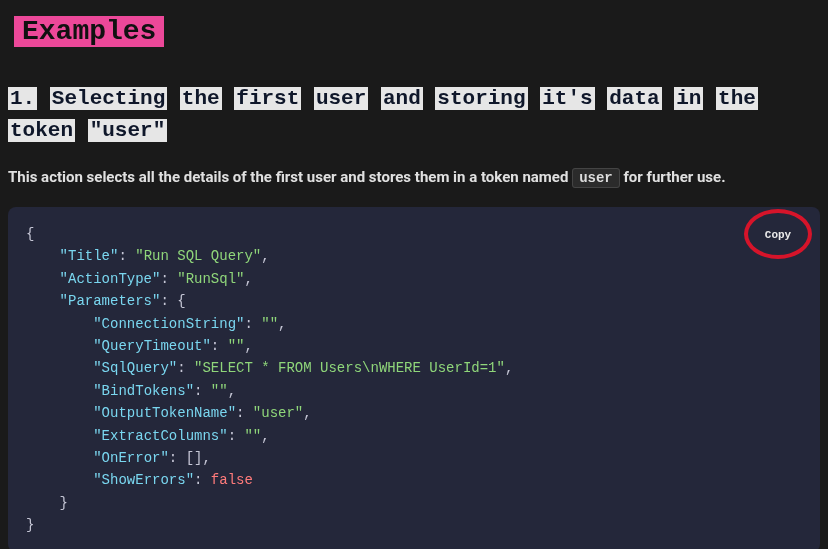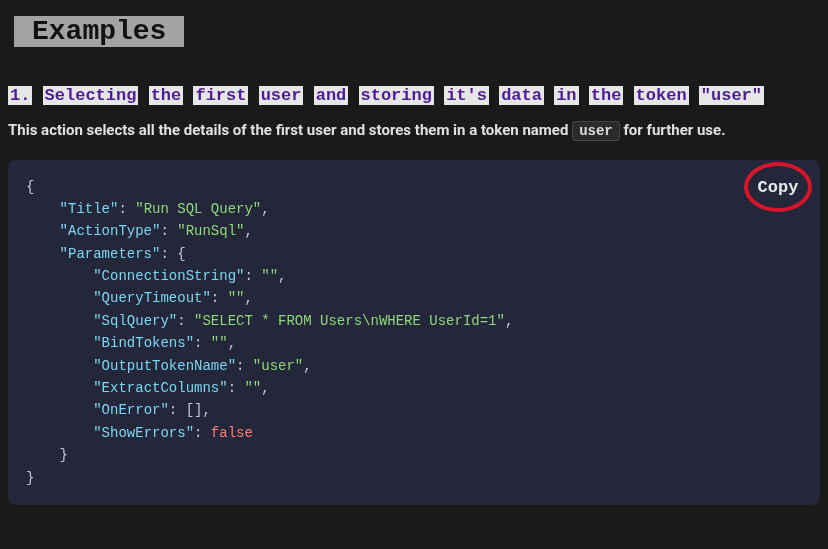--- a/index.html
+++ b/index.html
@@ -13,28 +13,28 @@
     overflow: hidden;
   }
   h1.heading {
     font-family: "Courier New", Consolas, monospace;
     font-size: 28px;
     font-weight: 700;
     color: #111;
     display: inline-block;
     margin: 6px 0 18px 6px;
   }
-  h1.heading span { background: #a3a3a3; padding: 0 18px; }
+  h1.heading span { background: #ec4899; padding: 0 8px; }
   h2.subheading {
     font-family: "Courier New", Consolas, monospace;
-    font-size: 17px;
+    font-size: 21px;
     font-weight: 700;
     line-height: 1.5;
-    margin: 18px 0 10px 0;
-    color: #4c1d95;
+    margin: 18px 0 20px 0;
+    color: #0f172a;
   }
   h2.subheading span.word { background: #e6e6e6; padding: 0 2px; }
   p.desc {
     font-size: 15px;
     line-height: 1.5;
     margin: 0 0 18px 0;
     color: #e0e0e0;
     font-weight: bold;
   }
   code.inline {
@@ -63,21 +63,21 @@
     width: 60px;
     height: 40px;
     display: flex;
     align-items: center;
     justify-content: center;
   }
   .copy-btn {
     background: transparent;
     border: none;
     color: #eaeaea;
-    font-size: 17px;
+    font-size: 11px;
     font-weight: 600;
     cursor: pointer;
     font-family: inherit;
     padding: 4px 8px;
   }
   .ellipse-highlight {
     position: absolute;
     top: -6px;
     left: -4px;
     width: 68px;

